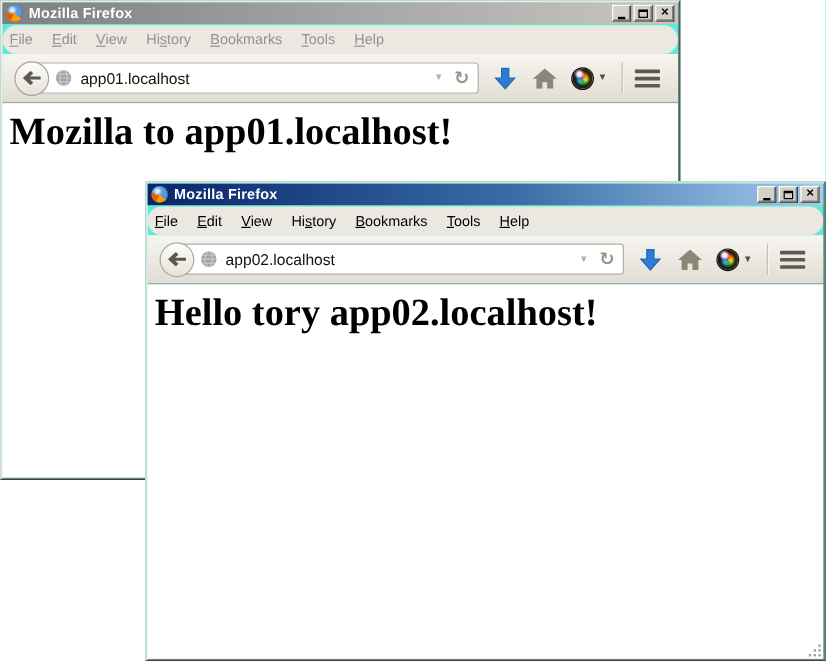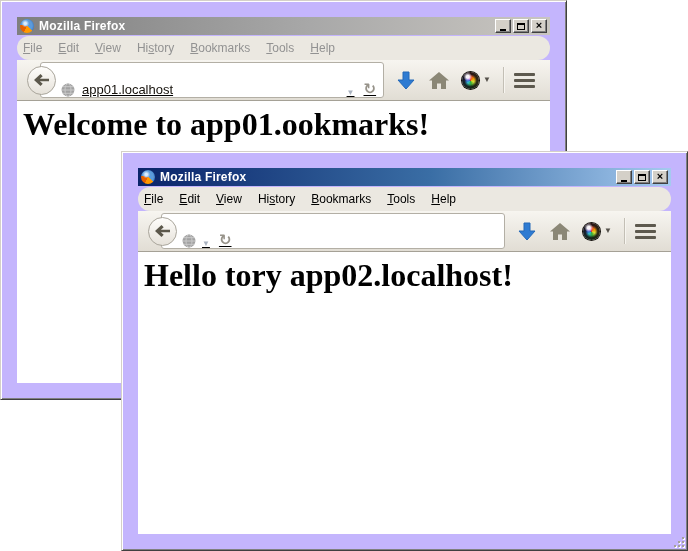--- a/index.html
+++ b/index.html
@@ -1,23 +1,23 @@
 <!DOCTYPE html>
 <html><head>
 <meta charset="utf-8">
 <style>
   html,body{margin:0;padding:0;}
   body{width:688px;height:551px;position:relative;overflow:hidden;background:#ffffff;
        font-family:"Liberation Sans",sans-serif;}
 
   
-  .win{position:absolute;width:567px;height:400px;box-sizing:border-box;background:#c4b5fd;
+  .win{position:absolute;width:567px;height:400px;box-sizing:border-box;background:#5eead4;
        border:1px solid;border-color:#d4d0c8 #404040 #404040 #d4d0c8;
        box-shadow:inset 1px 1px 0 #ffffff, inset -1px -1px 0 #808080;
-       padding:16px;display:flex;flex-direction:column;}
+       padding:1px;display:flex;flex-direction:column;}
   .win1{left:0;top:0;z-index:1;}
   .win2{left:121px;top:151px;z-index:2;}
 
   
   .titlebar{flex:0 0 18px;height:18px;display:flex;align-items:center;padding:0 2px;margin-bottom:1px;}
   .titlebar.active{background:linear-gradient(90deg,#0a246a,#3a6ea5 55%,#a6caf0);}
   .titlebar.inactive{background:linear-gradient(90deg,#7f7f7f,#a8a8a8 55%,#c9c6c1);}
   .fx-icon{width:14px;height:14px;border-radius:50%;flex:0 0 auto;margin-left:1px;
     background:
       radial-gradient(circle at 38% 32%, #d9ecff 0 9%, rgba(217,236,255,0) 30%),
@@ -39,23 +39,23 @@
   .menubar.active .menu-item{color:#000000;}
   .menubar.inactive .menu-item{color:#929292;}
   .key{text-decoration:underline;}
 
   
   .navbar{flex:0 0 41px;box-sizing:border-box;display:flex;align-items:center;padding:0 10px;
           background:linear-gradient(#f7f5f0,#e1ddd4);border-bottom:1px solid #a5a196;}
   .back-btn{width:29px;height:29px;border-radius:50%;flex:0 0 auto;box-sizing:border-box;
             background:linear-gradient(#fefdfb,#e6e2da);border:1px solid #a9a59b;
             display:flex;align-items:center;justify-content:center;position:relative;z-index:2;}
-  .urlbar{flex:1;height:36px;box-sizing:border-box;margin-left:-16px;min-width:0;
+  .urlbar{flex:1;height:26px;box-sizing:border-box;margin-left:-16px;min-width:0;
           background:#ffffff;border:1px solid #b3afa5;border-radius:3px;
-          display:flex;align-items:flex-end;padding:0 4px 0 20px;text-decoration:underline;}
+          display:flex;align-items:center;padding:0 4px 0 20px;}
   .url-text{font-size:13px;color:#16120c;margin-left:7px;flex:1;white-space:nowrap;overflow:hidden;}
   .url-drop{color:#a9b2bf;font-size:8px;padding:0 6px;line-height:1;}
   .reload{color:#97938a;font-family:"DejaVu Sans",sans-serif;font-size:15px;font-weight:bold;
           padding:0 3px;line-height:1;}
   .dl{margin-left:13px;display:flex;}
   .home{margin-left:14px;display:flex;}
   .addon-wrap{margin-left:13px;display:flex;align-items:center;}
   .addon-icon{width:17px;height:17px;border-radius:50%;display:inline-block;
     background:
       radial-gradient(circle at 34% 28%, rgba(255,255,255,.95) 0 9%, rgba(255,255,255,0) 26%),
@@ -134,21 +134,21 @@
     </span>
     <span class="tb-sep"></span>
     <span class="hamburger">
         <i></i>
         <i></i>
         <i></i>
       </span>
   </div>
 
   <div class="content">
-    <h1>Welcome to app01.ookmarks!</h1>
+    <h1>Mozilla to app01.localhost!</h1>
   </div>
 </div>
 
 <div class="win win2">
   <div class="titlebar active">
     <span class="fx-icon"></span>
     <span class="title">Mozilla Firefox</span>
     <span class="controls">
       <span class="ctl">
           <span class="glyph-min"></span>
@@ -175,20 +175,21 @@
       <svg width="15" height="12" viewBox="0 0 15 12">
           <path d="M6.5 0 L8.7 2.2 5.9 4.7 H15 v2.6 H5.9 l2.8 2.5 L6.5 12 0 6 Z" fill="#5c584c"></path>
         </svg>
     </div>
     <div class="urlbar">
       <svg width="14" height="14" viewBox="0 0 14 14">
           <circle cx="7" cy="7" r="6.4" fill="#a2a2a2"></circle>
           <ellipse cx="7" cy="7" rx="3" ry="6.4" fill="none" stroke="#c9c9c9" stroke-width="1"></ellipse>
           <path d="M.6 7 H13.4 M1.6 3.7 H12.4 M1.6 10.3 H12.4" stroke="#c9c9c9" stroke-width="1" fill="none"></path>
         </svg>
+      <span class="url-text">app02.localhost</span>
       <span class="url-drop">▼</span>
       <span class="reload">↻</span>
     </div>
     <span class="dl">
       <svg width="18" height="19" viewBox="0 0 18 19">
           <path d="M6 1 h6 v8 h5 l-8 9 -8-9 h5 z" fill="#2e7bd2" stroke="#2368b8" stroke-width="1"></path>
         </svg>
     </span>
     <span class="home">
       <svg width="20" height="17" viewBox="0 0 20 17">

